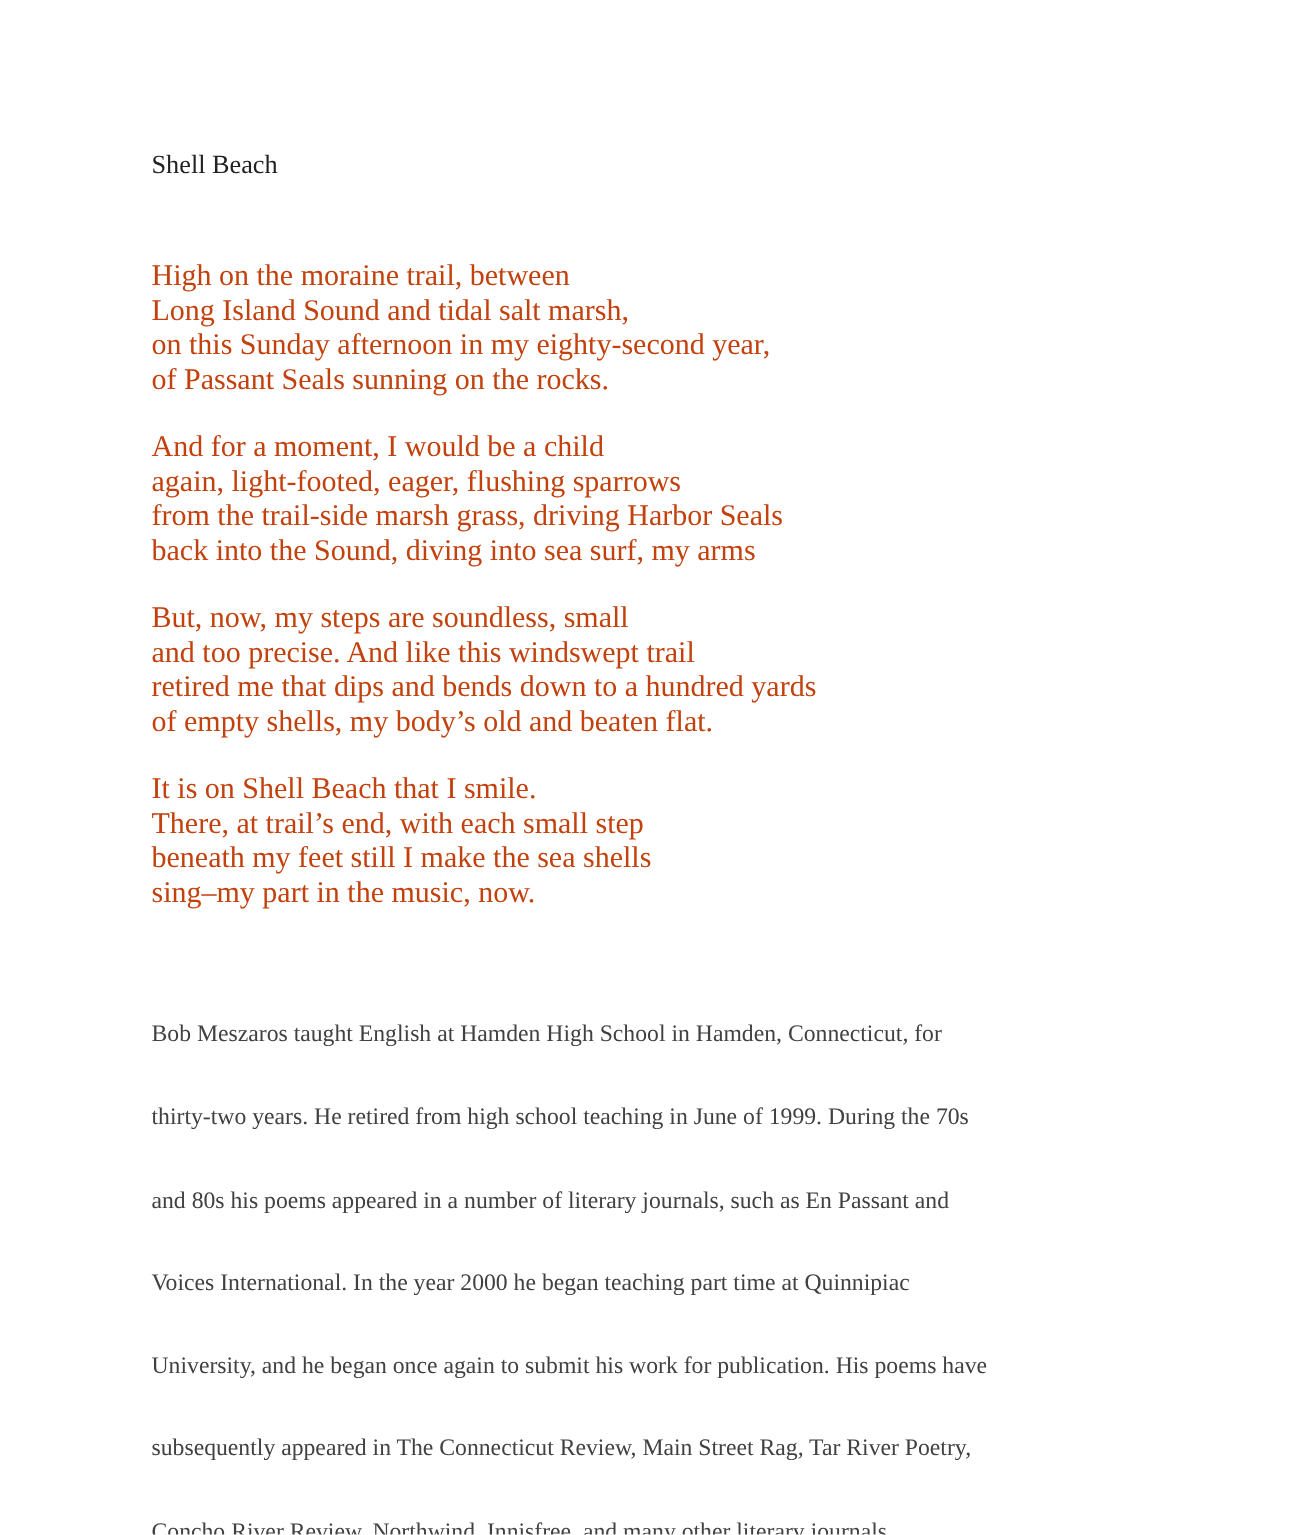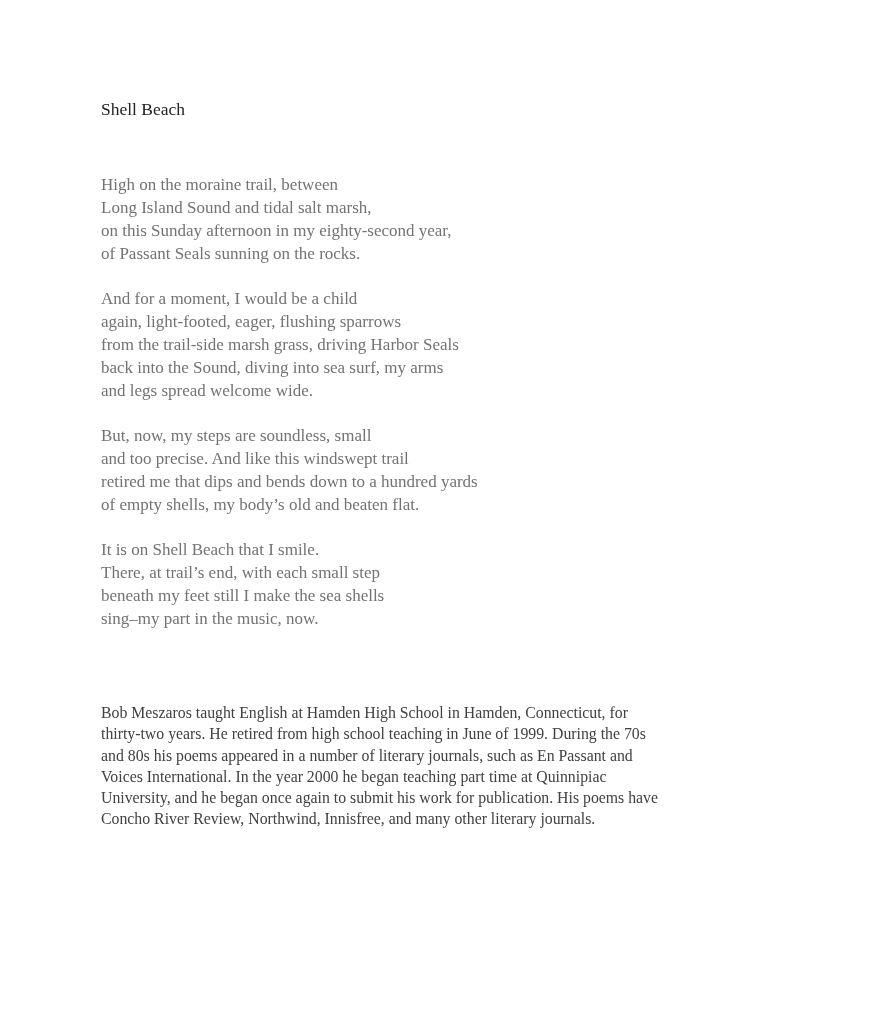--- a/index.html
+++ b/index.html
@@ -35,34 +35,35 @@
   .poem {
     margin: 0;
   }
   .stanza {
     margin: 0 0 22px 0;
   }
   .stanza:last-child {
     margin-bottom: 0;
   }
   .poem-line {
-    font-size: 17px;
+    font-size: 20px;
     line-height: 23px;
-    color: #737373;
+    color: #c2410c;
     white-space: pre;
   }
   .bio {
     margin-top: 72px;
     width: 690px;
   }
   .bio-line {
     font-size: 15.8px;
     line-height: 21.3px;
     color: #414141;
     white-space: pre;
+    margin-top: 34px;
   }
 </style>
 </head>
 <body>
 
 <div class="page">
   <div class="content">
     <h1 class="poem-title">Shell Beach</h1>
 
     <div class="poem">
@@ -70,21 +71,20 @@
           <div class="poem-line">High on the moraine trail, between</div>
           <div class="poem-line">Long Island Sound and tidal salt marsh,</div>
           <div class="poem-line">on this Sunday afternoon in my eighty-second year,</div>
           <div class="poem-line">of Passant Seals sunning on the rocks.</div>
         </div>
         <div class="stanza">
           <div class="poem-line">And for a moment, I would be a child</div>
           <div class="poem-line">again, light-footed, eager, flushing sparrows</div>
           <div class="poem-line">from the trail-side marsh grass, driving Harbor Seals</div>
           <div class="poem-line">back into the Sound, diving into sea surf, my arms</div>
-          <div class="poem-line">and legs spread welcome wide.</div>
         </div>
         <div class="stanza">
           <div class="poem-line">But, now, my steps are soundless, small</div>
           <div class="poem-line">and too precise. And like this windswept trail</div>
           <div class="poem-line">retired me that dips and bends down to a hundred yards</div>
           <div class="poem-line">of empty shells, my body’s old and beaten flat.</div>
         </div>
         <div class="stanza">
           <div class="poem-line">It is on Shell Beach that I smile.</div>
           <div class="poem-line">There, at trail’s end, with each small step</div>
@@ -92,16 +92,17 @@
           <div class="poem-line">sing–my part in the music, now.</div>
         </div>
       </div>
 
     <div class="bio">
         <div class="bio-line">Bob Meszaros taught English at Hamden High School in Hamden, Connecticut, for</div>
         <div class="bio-line">thirty-two years. He retired from high school teaching in June of 1999. During the 70s</div>
         <div class="bio-line">and 80s his poems appeared in a number of literary journals, such as En Passant and</div>
         <div class="bio-line">Voices International. In the year 2000 he began teaching part time at Quinnipiac</div>
         <div class="bio-line">University, and he began once again to submit his work for publication. His poems have</div>
+        <div class="bio-line">subsequently appeared in The Connecticut Review, Main Street Rag, Tar River Poetry,</div>
         <div class="bio-line">Concho River Review, Northwind, Innisfree, and many other literary journals.</div>
       </div>
   </div>
 </div>
 
 </body></html>

